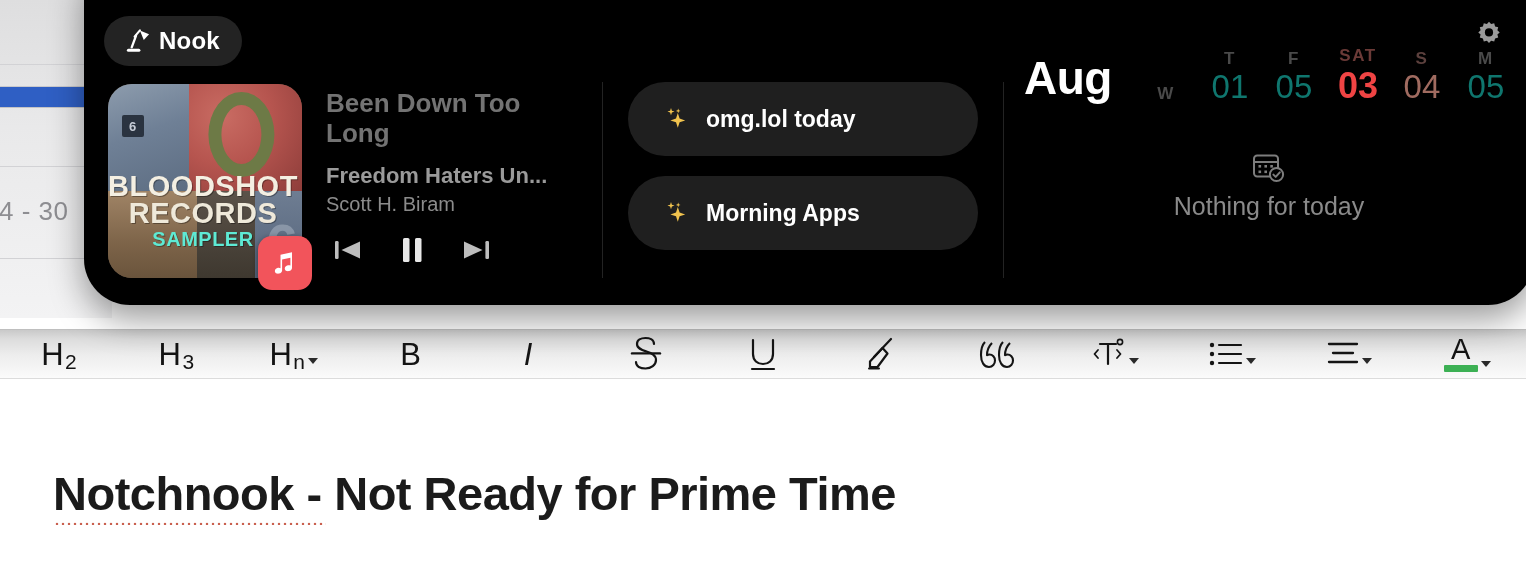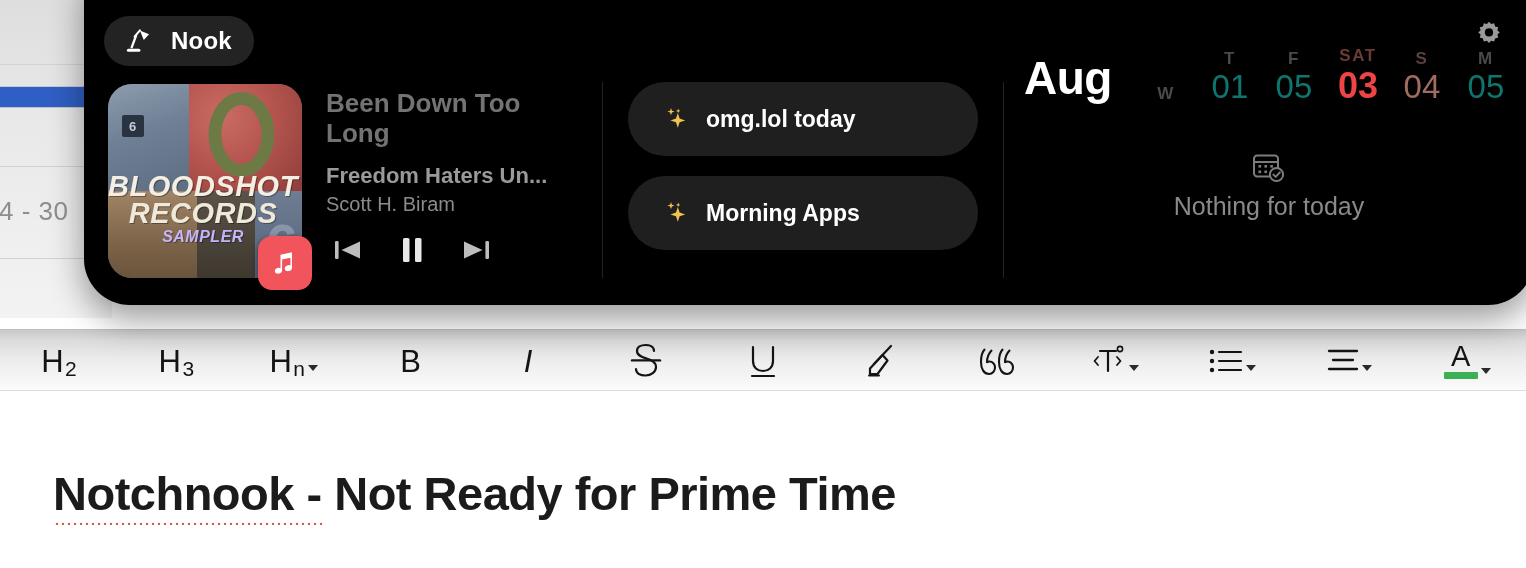--- a/index.html
+++ b/index.html
@@ -46,25 +46,25 @@
   }
   .spellcheck-underline {
     position: absolute; left: 54px; top: 521px; width: 272px; height: 4px;
     background-image: radial-gradient(circle, #c9604f 0 1.4px, transparent 1.6px);
     background-size: 6px 4px; background-repeat: repeat-x;
     background-position: 0 1px;
   }
 
   
   .toolbar {
-    position: absolute; left: 0; top: 329px; width: 1526px; height: 62px;
+    position: absolute; left: 0; top: 329px; width: 1526px; height: 50px;
     background: linear-gradient(180deg,#c9c9c9 0%, #dcdcdc 18%, #ededed 52%, #f6f6f6 84%, #fbfbfb 100%);
     border-top: 1px solid #bfbfbf;
     border-bottom: 1px solid #e2e2e2;
-    display: flex; 
+    display: flex; align-items: center;
   }
   .toolbar::after{
     content:""; position:absolute; left:0; right:0; bottom:-1px; height:1px; background:#dcdcdc;
   }
   .tb-btn {
     flex: 1 1 0; height: 62px;
     display: flex; align-items: center; justify-content: center; gap: 3px;
     color: #141414; cursor: default;
   }
   .tb-lbl { font-size: 31px; font-weight: 400; line-height: 1; letter-spacing: .5px;}
@@ -78,21 +78,21 @@
     position: absolute; left: 84px; top: -46px; width: 1450px; height: 351px;
     background: #000000;
     border-radius: 46px;
     box-shadow: 0 14px 34px rgba(0,0,0,.40);
     overflow: hidden;
   }
 
   
   .tabs { position: absolute; left: 20px; top: 62px; display: flex; align-items: center; gap: 10px; }
   .tab {
-    display: flex; align-items: flex-end; gap: 20px;
+    display: flex; align-items: flex-end; gap: 8px;
     padding: 11px 22px 11px 19px; border-radius: 26px;
     color: #ffffff; font-size: 24px; font-weight: 700; letter-spacing: .2px;
   }
   .tab.active { background: #232323; }
   .tab-icon { width: 28px; height: 28px; display: flex; align-items: center; justify-content: center; }
 
   .gear {
     position: absolute; right: 30px; top: 66px; width: 30px; height: 30px;
     display: flex; align-items: center; justify-content: center;
   }
@@ -138,25 +138,24 @@
     position: absolute; left: 7%; top: 16%; width: 22px; height: 22px;
     background: #2a3340; color: #c6ccd6; font-size: 13px; font-weight: 700;
     display:flex; align-items:center; justify-content:center; border-radius: 2px;
   }
   .art-text {
     position: absolute; left: 0; right: 4px; top: 46%; text-align: center;
     font-family: "Liberation Sans", sans-serif; font-weight: 800;
     line-height: .92; letter-spacing: .5px;
     text-shadow: 1px 1px 0 rgba(0,0,0,.35);
     pointer-events: none;
-    font-style: italic;
   }
   .art-text .l1 { font-size: 29px; color: #f4efe2; display:block; }
   .art-text .l2 { font-size: 29px; color: #efe9da; display:block; }
-  .art-text .l3 { font-size: 16px; color: #c4b5fd; display:block; margin-top: 3px;}
+  .art-text .l3 { font-size: 20px; color: #5eead4; display:block; margin-top: 3px;}
   .badge-music {
     position: absolute; right: -10px; bottom: -12px; width: 54px; height: 54px;
     border-radius: 14px; background: #f2545b;
     display: flex; align-items: center; justify-content: center;
     box-shadow: 0 2px 6px rgba(0,0,0,.5);
   }
 
   
   .media-meta { padding-left: 24px; padding-top: 4px; }
   .m-title { color:#737373; font-size: 26px; font-weight: 700; line-height: 1.17; max-width: 250px;}

